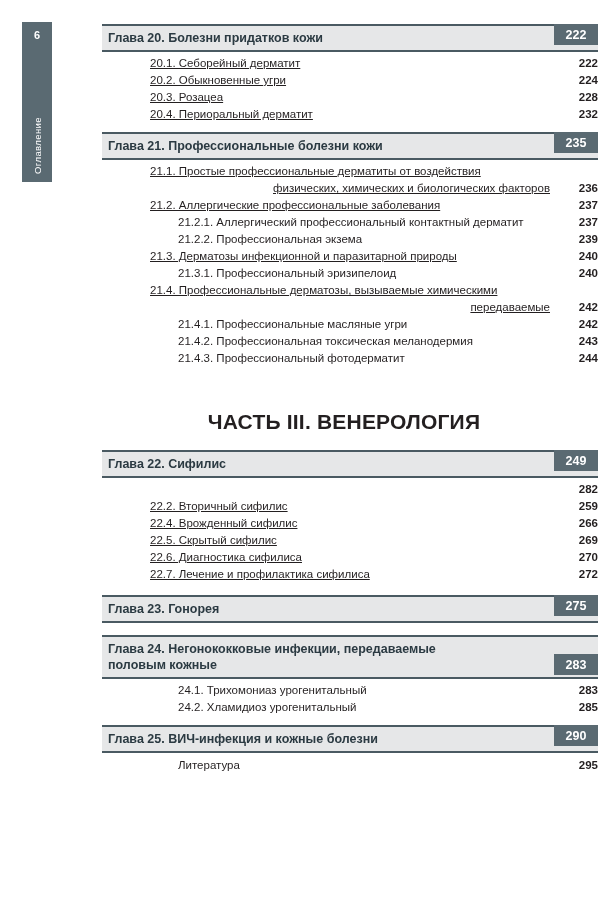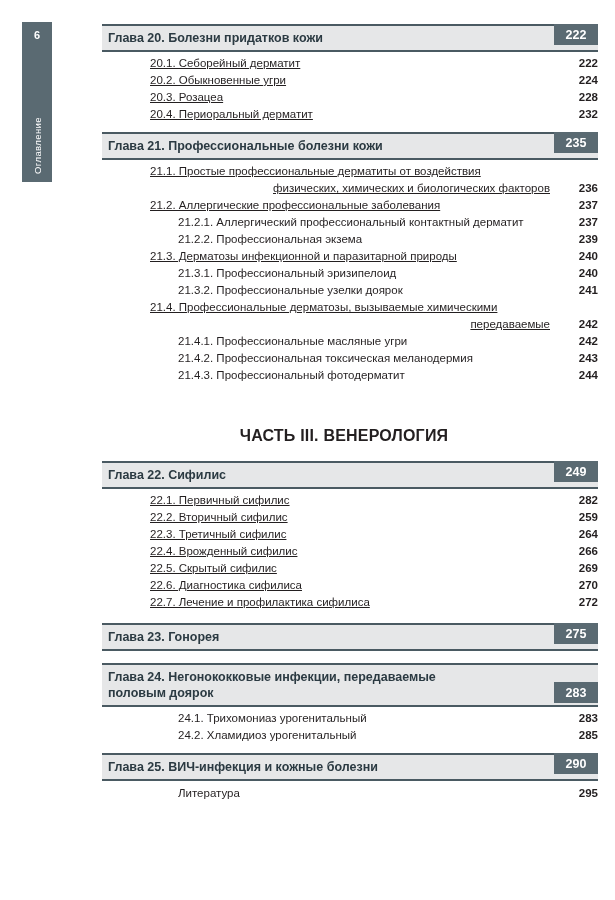--- a/index.html
+++ b/index.html
@@ -130,21 +130,21 @@
     color: #231f20;
   }
   .lvl1 { padding-left: 60px; text-decoration: underline; }
   .lvl2 { padding-left: 88px; }
 
   .lvl1 .label .cont { padding-left: 16px; }
 
   
   .part-title {
     text-align: center;
-    font-size: 16px;
+    font-size: 21px;
     font-weight: bold;
     color: #231f20;
     margin: 26px 0 16px 0;
     letter-spacing: .2px;
   }
 
   .gap-sm { height: 9px; }
   .gap-md { height: 12px; }
 
   .lit {
@@ -216,24 +216,20 @@
     <span class="num">239</span>
   </div>
   <div class="entry lvl1">
     <span class="label">21.3. Дерматозы инфекционной и паразитарной природы</span>
     <span class="num">240</span>
   </div>
   <div class="entry lvl2">
     <span class="label">21.3.1. Профессиональный эризипелоид</span>
     <span class="num">240</span>
   </div>
-  <div class="entry lvl2">
-    <span class="label">21.3.2. Профессиональные узелки доярок</span>
-    <span class="num">241</span>
-  </div>
   <div class="entry lvl1">
     <span class="label"><span>21.4. Профессиональные дерматозы, вызываемые химическими</span><span class="cont">передаваемые</span></span>
     <span class="num">242</span>
   </div>
   <div class="entry lvl2">
     <span class="label">21.4.1. Профессиональные масляные угри</span>
     <span class="num">242</span>
   </div>
   <div class="entry lvl2">
     <span class="label">21.4.2. Профессиональная токсическая меланодермия</span>
@@ -250,32 +246,27 @@
 
   <div class="part-title">ЧАСТЬ III. ВЕНЕРОЛОГИЯ</div>
 
   <div class="chapter">
     <div class="chapter-bar">
       <div class="chapter-title">Глава 22. Сифилис</div>
     </div>
     <div class="chapter-page">249</div>
   </div>
   <div class="entry lvl1">
-    <span class="label">22.1. Первичный сифилис</span>
     <span class="num">282</span>
   </div>
   <div class="entry lvl1">
     <span class="label">22.2. Вторичный сифилис</span>
     <span class="num">259</span>
   </div>
   <div class="entry lvl1">
-    <span class="label">22.3. Третичный сифилис</span>
-    <span class="num">264</span>
-  </div>
-  <div class="entry lvl1">
     <span class="label">22.4. Врожденный сифилис</span>
     <span class="num">266</span>
   </div>
   <div class="entry lvl1">
     <span class="label">22.5. Скрытый сифилис</span>
     <span class="num">269</span>
   </div>
   <div class="entry lvl1">
     <span class="label">22.6. Диагностика сифилиса</span>
     <span class="num">270</span>
@@ -291,21 +282,21 @@
     <div class="chapter-bar">
       <div class="chapter-title">Глава 23. Гонорея</div>
     </div>
     <div class="chapter-page">275</div>
   </div>
 
   <div class="gap-sm"></div>
 
   <div class="chapter">
     <div class="chapter-bar">
-      <div class="chapter-title"><span>Глава 24. Негонококковые инфекции, передаваемые</span><span class="second-line">половым доярок</span></div>
+      <div class="chapter-title"><span>Глава 24. Негонококковые инфекции, передаваемые</span><span class="second-line">половым кожные</span></div>
     </div>
     <div class="chapter-page two-line">283</div>
   </div>
   <div class="entry lvl2">
     <span class="label">24.1. Трихомониаз урогенитальный</span>
     <span class="num">283</span>
   </div>
   <div class="entry lvl2">
     <span class="label">24.2. Хламидиоз урогенитальный</span>
     <span class="num">285</span>

